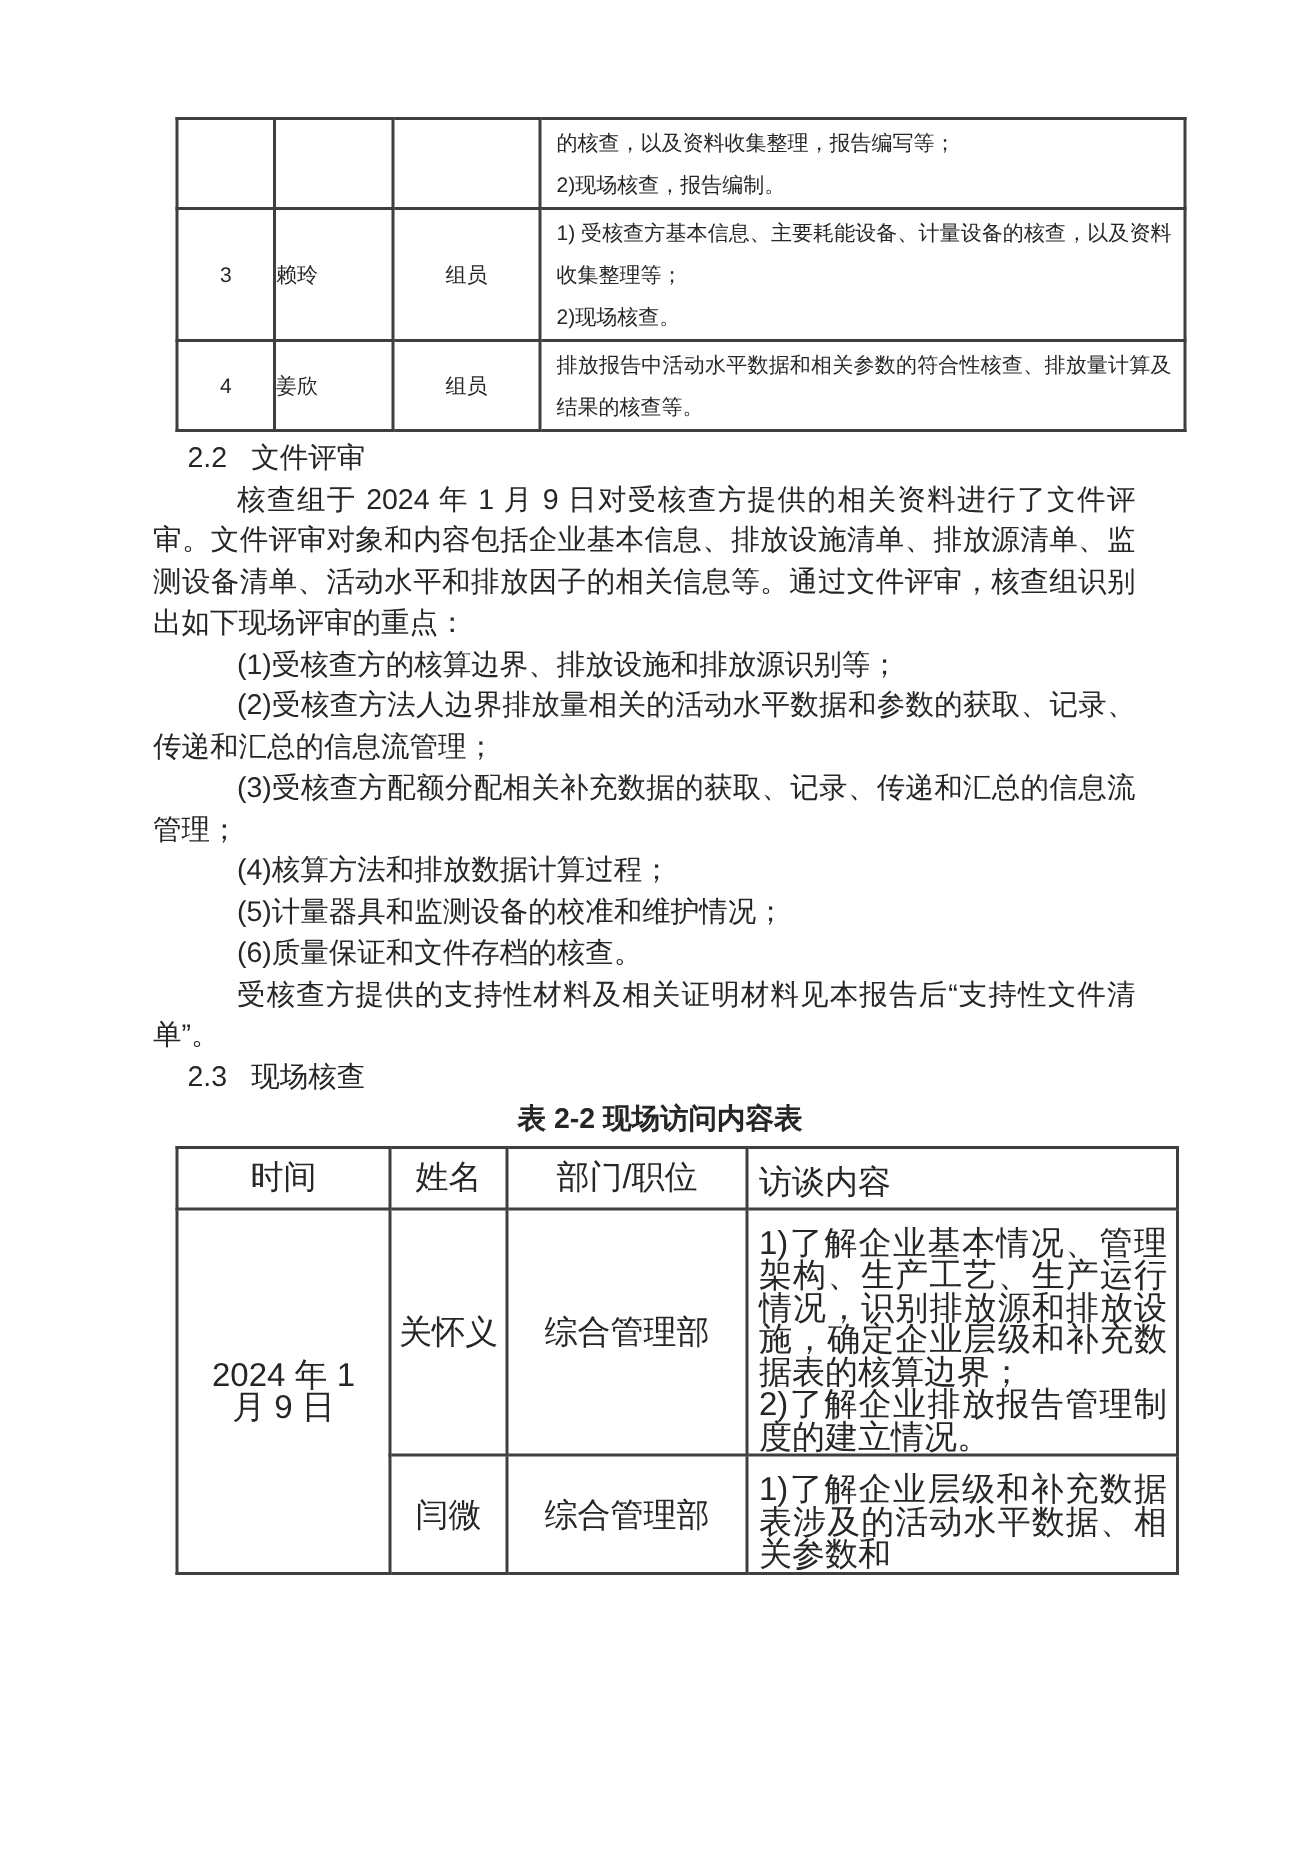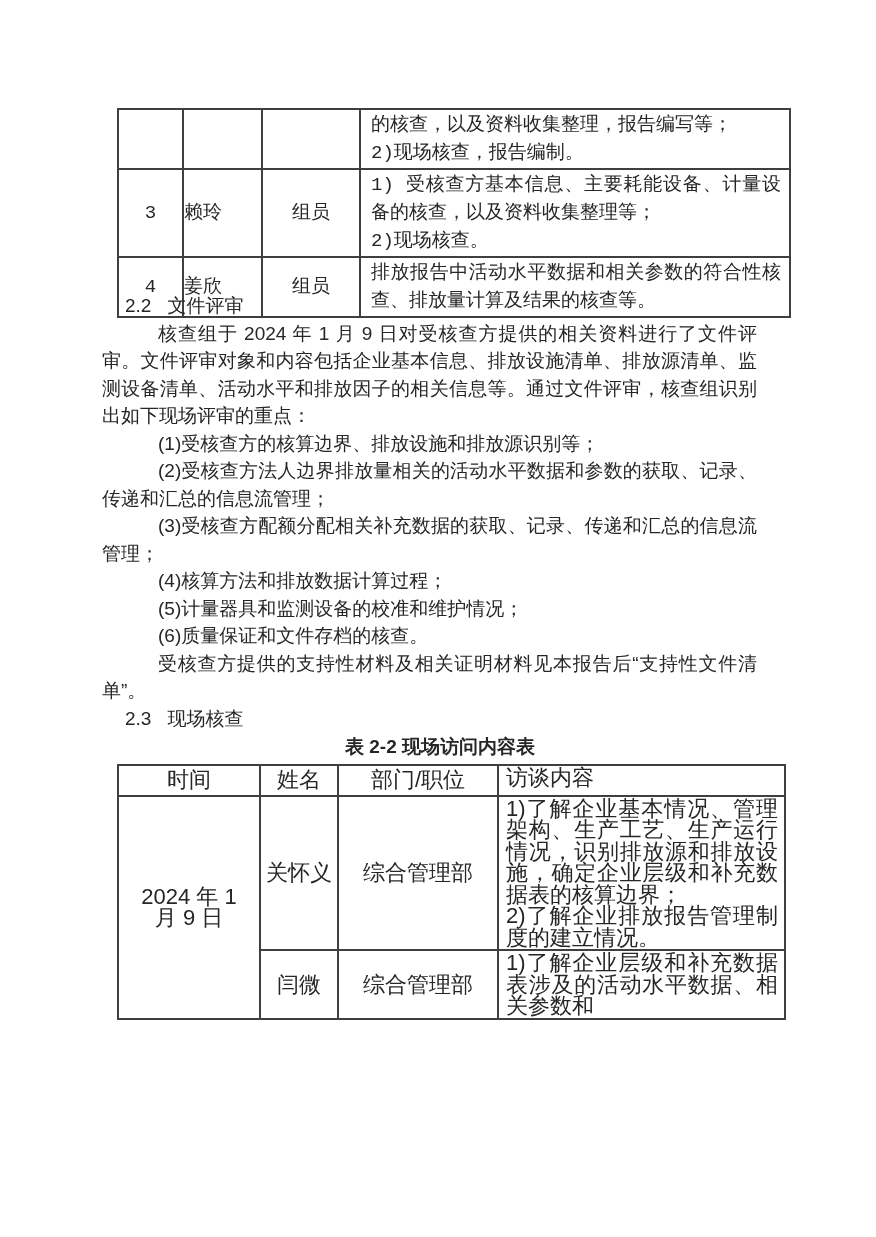--- a/index.html
+++ b/index.html
@@ -9,23 +9,23 @@
     background:#ffffff;
     font-family:"Liberation Sans","DejaVu Sans",sans-serif;
     color:#262626;
     overflow:hidden;
   }
   table { border-collapse:collapse; table-layout:fixed; }
   td,th { overflow:hidden; }
 
   
   .team-table {
-    position:absolute; top:108px; left:117px;
+    position:absolute; top:78px; left:117px;
     width:646px;
-    font-size:19px; line-height:28px;font-family:Liberation Mono, monospace;
+    font-size:14px; line-height:28px;
   }
   .team-table td {
     border:2px solid #3f3f3f;
     vertical-align:middle;
     padding:0;
   }
   .team-table .c-no   { width:63px;  text-align:center; }
   .team-table .c-name { width:77px;  text-align:left; }
   .team-table .c-role { width:96px;  text-align:center; }
   .team-table .c-duty {
@@ -61,21 +61,21 @@
   .visit-table th, .visit-table td { border:2px solid #3f3f3f; }
   .visit-table th {
     font-weight:normal; height:27px;
     text-align:center; padding:0;
   }
   .visit-table .v-time { width:140px; text-align:center; vertical-align:middle; white-space:pre-line; }
   .visit-table .v-name { width:76px;  text-align:center; vertical-align:middle; }
   .visit-table .v-dept { width:158px; text-align:center; vertical-align:middle; }
   .visit-table .v-content {
     width:272px; text-align:justify; vertical-align:top;
-    white-space:pre-line; padding:1px 6px 1px 7px;
+    white-space:pre-line; padding:11px 6px 1px 7px;
   }
   .visit-table .vr1 .v-content { height:131px; }
   .visit-table .vr2 .v-content { height:42px;border-radius:14px; }
 </style>
 </head>
 <body>
 
 <div class="page">
 
   <table class="team-table">

